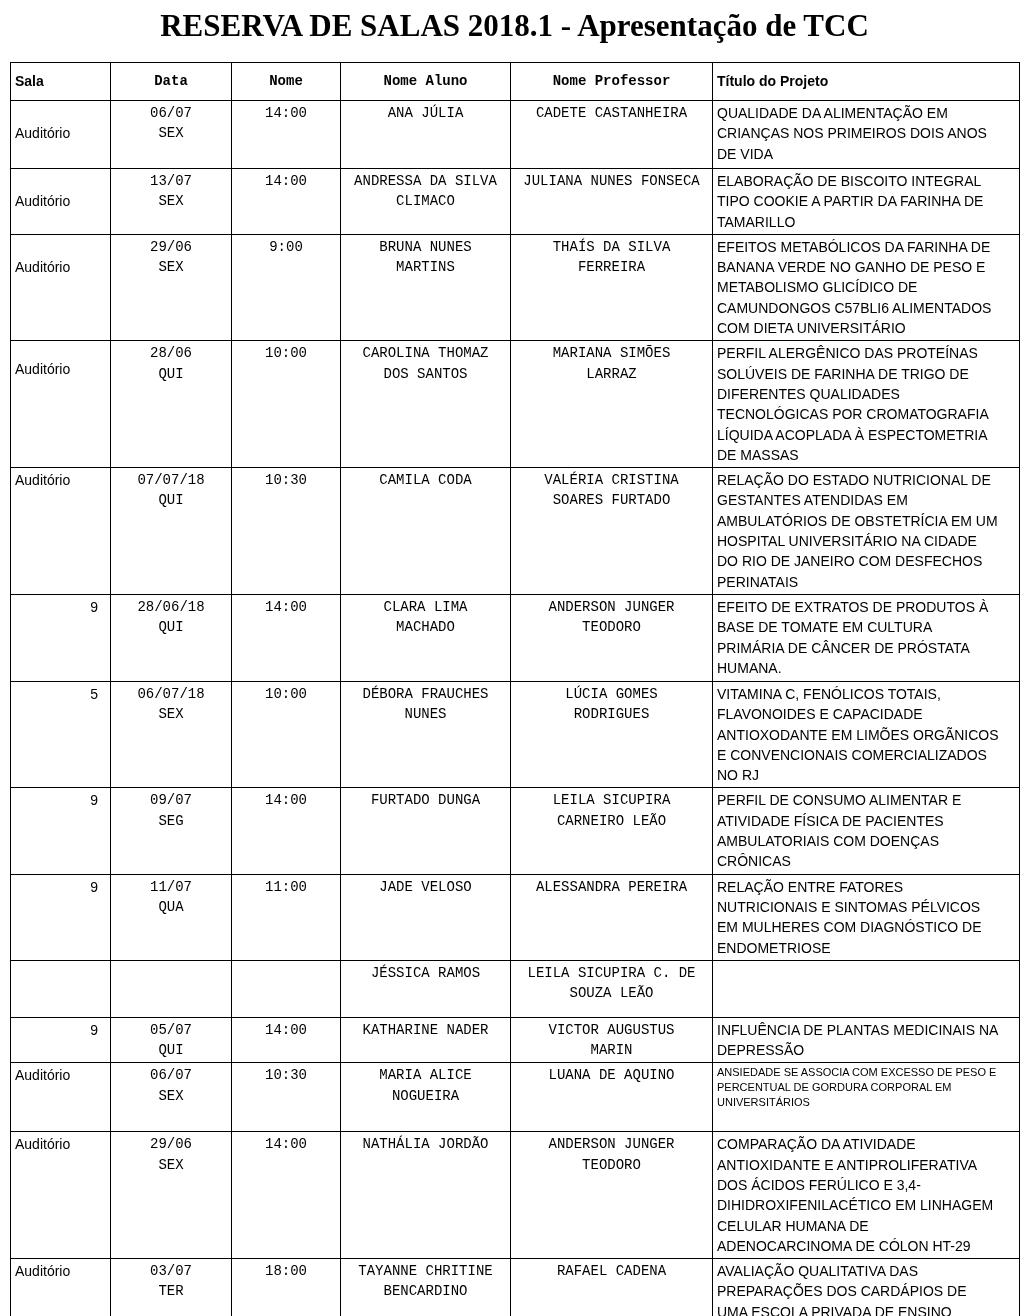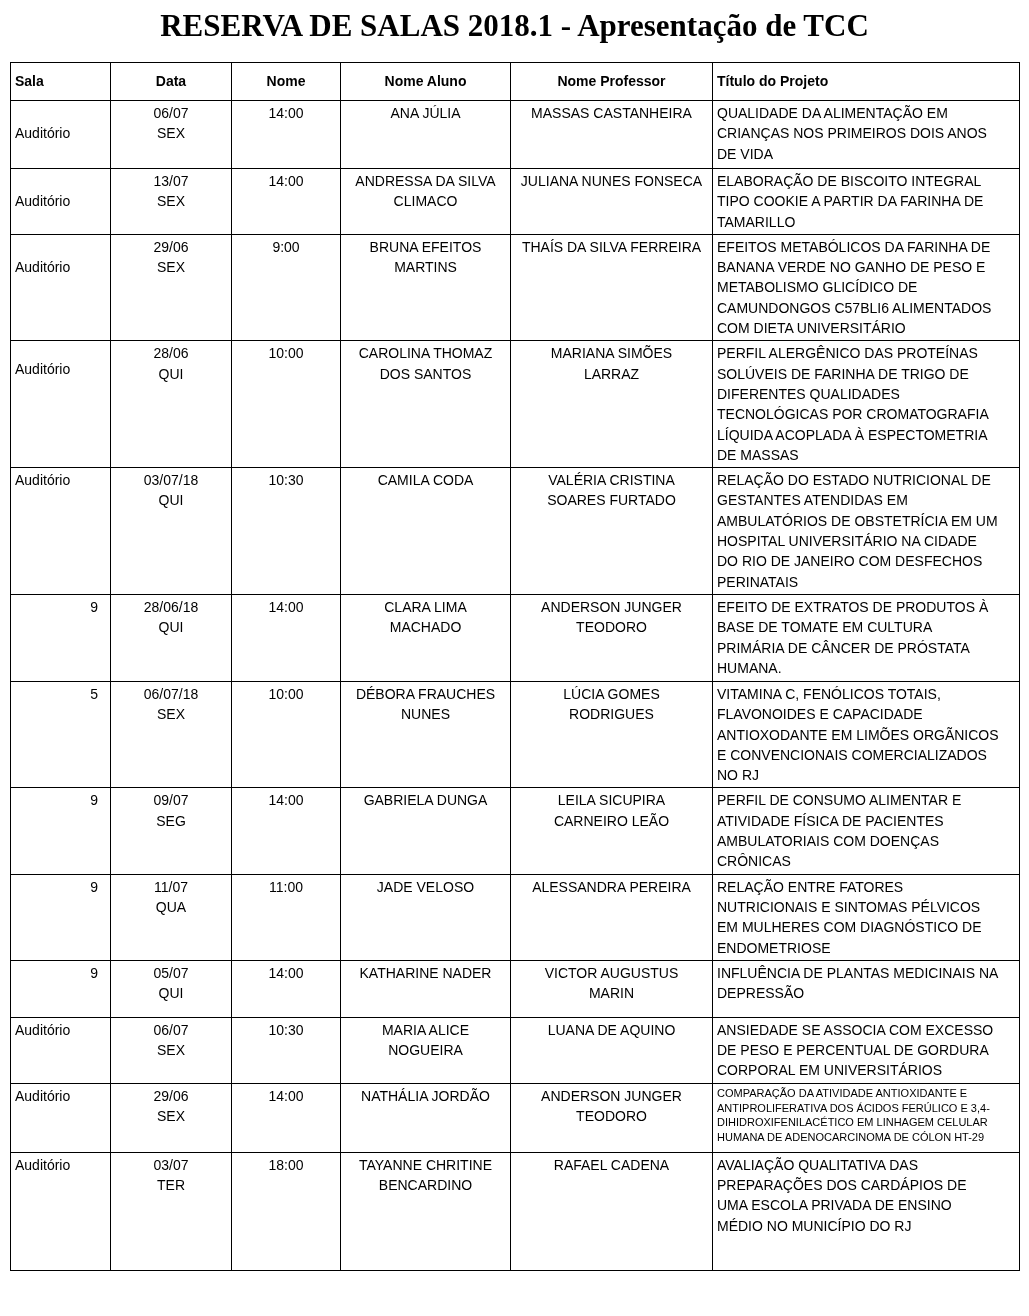--- a/index.html
+++ b/index.html
@@ -43,21 +43,21 @@
   thead tr { height: 38px; }
   th {
     font-weight: bold;
     text-align: center;
     vertical-align: middle;
     white-space: normal;
   }
   th.col-professor { text-align: center; }
   .col-sala    { text-align: left; }
   td.col-sala.num { text-align: right; padding-right: 12px; }
-  .col-data, .col-hora, .col-aluno, .col-professor { text-align: center; }
+  .col-data, .col-hora, .col-aluno, .col-professor { text-align: center; font-family: Liberation Mono, monospace; }
   .col-titulo  { text-align: left; padding-right: 18px; }
 
   
   tbody tr:nth-child(1)  { height: 68px; }
   tbody tr:nth-child(2)  { height: 64px; }
   tbody tr:nth-child(3)  { height: 101px; }
   tbody tr:nth-child(4)  { height: 99px; }
   tbody tr:nth-child(5)  { height: 101px; }
   tbody tr:nth-child(6)  { height: 87px; }
   tbody tr:nth-child(7)  { height: 105px; }
@@ -107,57 +107,57 @@
           <th class="col-titulo">Título do Projeto</th>
         </tr>
     </thead>
     <tbody>
         <tr>
           <td class="col-sala">Auditório</td>
           <td class="col-data">06/07
 SEX</td>
           <td class="col-hora">14:00</td>
           <td class="col-aluno">ANA JÚLIA</td>
-          <td class="col-professor">MASSAS CASTANHEIRA</td>
+          <td class="col-professor">CADETE CASTANHEIRA</td>
           <td class="col-titulo">QUALIDADE DA ALIMENTAÇÃO EM CRIANÇAS NOS PRIMEIROS DOIS ANOS DE VIDA</td>
         </tr>
         <tr>
           <td class="col-sala">Auditório</td>
           <td class="col-data">13/07
 SEX</td>
           <td class="col-hora">14:00</td>
           <td class="col-aluno">ANDRESSA DA SILVA
 CLIMACO</td>
           <td class="col-professor">JULIANA NUNES FONSECA</td>
           <td class="col-titulo">ELABORAÇÃO DE BISCOITO INTEGRAL TIPO COOKIE A PARTIR DA FARINHA DE TAMARILLO</td>
         </tr>
         <tr>
           <td class="col-sala">Auditório</td>
           <td class="col-data">29/06
 SEX</td>
           <td class="col-hora">9:00</td>
-          <td class="col-aluno">BRUNA  EFEITOS
+          <td class="col-aluno">BRUNA  NUNES
 MARTINS</td>
           <td class="col-professor">THAÍS DA SILVA FERREIRA</td>
           <td class="col-titulo">EFEITOS METABÓLICOS DA FARINHA DE BANANA VERDE NO GANHO DE PESO E METABOLISMO GLICÍDICO DE CAMUNDONGOS C57BLI6 ALIMENTADOS COM DIETA UNIVERSITÁRIO</td>
         </tr>
         <tr>
           <td class="col-sala">Auditório</td>
           <td class="col-data">28/06
 QUI</td>
           <td class="col-hora">10:00</td>
           <td class="col-aluno">CAROLINA THOMAZ
 DOS SANTOS</td>
           <td class="col-professor">MARIANA SIMÕES
 LARRAZ</td>
           <td class="col-titulo">PERFIL ALERGÊNICO DAS PROTEÍNAS SOLÚVEIS DE FARINHA DE TRIGO DE DIFERENTES QUALIDADES TECNOLÓGICAS POR CROMATOGRAFIA LÍQUIDA ACOPLADA À ESPECTOMETRIA DE MASSAS</td>
         </tr>
         <tr>
           <td class="col-sala">Auditório</td>
-          <td class="col-data">03/07/18
+          <td class="col-data">07/07/18
 QUI</td>
           <td class="col-hora">10:30</td>
           <td class="col-aluno">CAMILA CODA</td>
           <td class="col-professor">VALÉRIA CRISTINA
 SOARES FURTADO</td>
           <td class="col-titulo">RELAÇÃO DO ESTADO NUTRICIONAL DE GESTANTES ATENDIDAS EM AMBULATÓRIOS DE OBSTETRÍCIA EM UM HOSPITAL UNIVERSITÁRIO NA CIDADE DO RIO DE JANEIRO COM DESFECHOS PERINATAIS</td>
         </tr>
         <tr>
           <td class="col-sala num">9</td>
           <td class="col-data">28/06/18
@@ -178,33 +178,42 @@
 NUNES</td>
           <td class="col-professor">LÚCIA GOMES
 RODRIGUES</td>
           <td class="col-titulo">VITAMINA C, FENÓLICOS TOTAIS, FLAVONOIDES E CAPACIDADE ANTIOXODANTE EM LIMÕES ORGÃNICOS E CONVENCIONAIS COMERCIALIZADOS NO RJ</td>
         </tr>
         <tr>
           <td class="col-sala num">9</td>
           <td class="col-data">09/07
 SEG</td>
           <td class="col-hora">14:00</td>
-          <td class="col-aluno">GABRIELA DUNGA</td>
+          <td class="col-aluno">FURTADO DUNGA</td>
           <td class="col-professor">LEILA SICUPIRA
 CARNEIRO LEÃO</td>
           <td class="col-titulo">PERFIL DE CONSUMO ALIMENTAR E ATIVIDADE FÍSICA DE PACIENTES AMBULATORIAIS COM DOENÇAS CRÔNICAS</td>
         </tr>
         <tr>
           <td class="col-sala num">9</td>
           <td class="col-data">11/07
 QUA</td>
           <td class="col-hora">11:00</td>
           <td class="col-aluno">JADE VELOSO</td>
           <td class="col-professor">ALESSANDRA PEREIRA</td>
           <td class="col-titulo">RELAÇÃO ENTRE FATORES NUTRICIONAIS E SINTOMAS PÉLVICOS EM MULHERES COM DIAGNÓSTICO DE ENDOMETRIOSE</td>
+        </tr>
+        <tr>
+          <td class="col-sala"></td>
+          <td class="col-data"></td>
+          <td class="col-hora"></td>
+          <td class="col-aluno">JÉSSICA RAMOS</td>
+          <td class="col-professor">LEILA SICUPIRA C. DE
+SOUZA LEÃO</td>
+          <td class="col-titulo"></td>
         </tr>
         <tr>
           <td class="col-sala num">9</td>
           <td class="col-data">05/07
 QUI</td>
           <td class="col-hora">14:00</td>
           <td class="col-aluno">KATHARINE NADER</td>
           <td class="col-professor">VICTOR AUGUSTUS
 MARIN</td>
           <td class="col-titulo">INFLUÊNCIA DE PLANTAS MEDICINAIS NA DEPRESSÃO</td>

